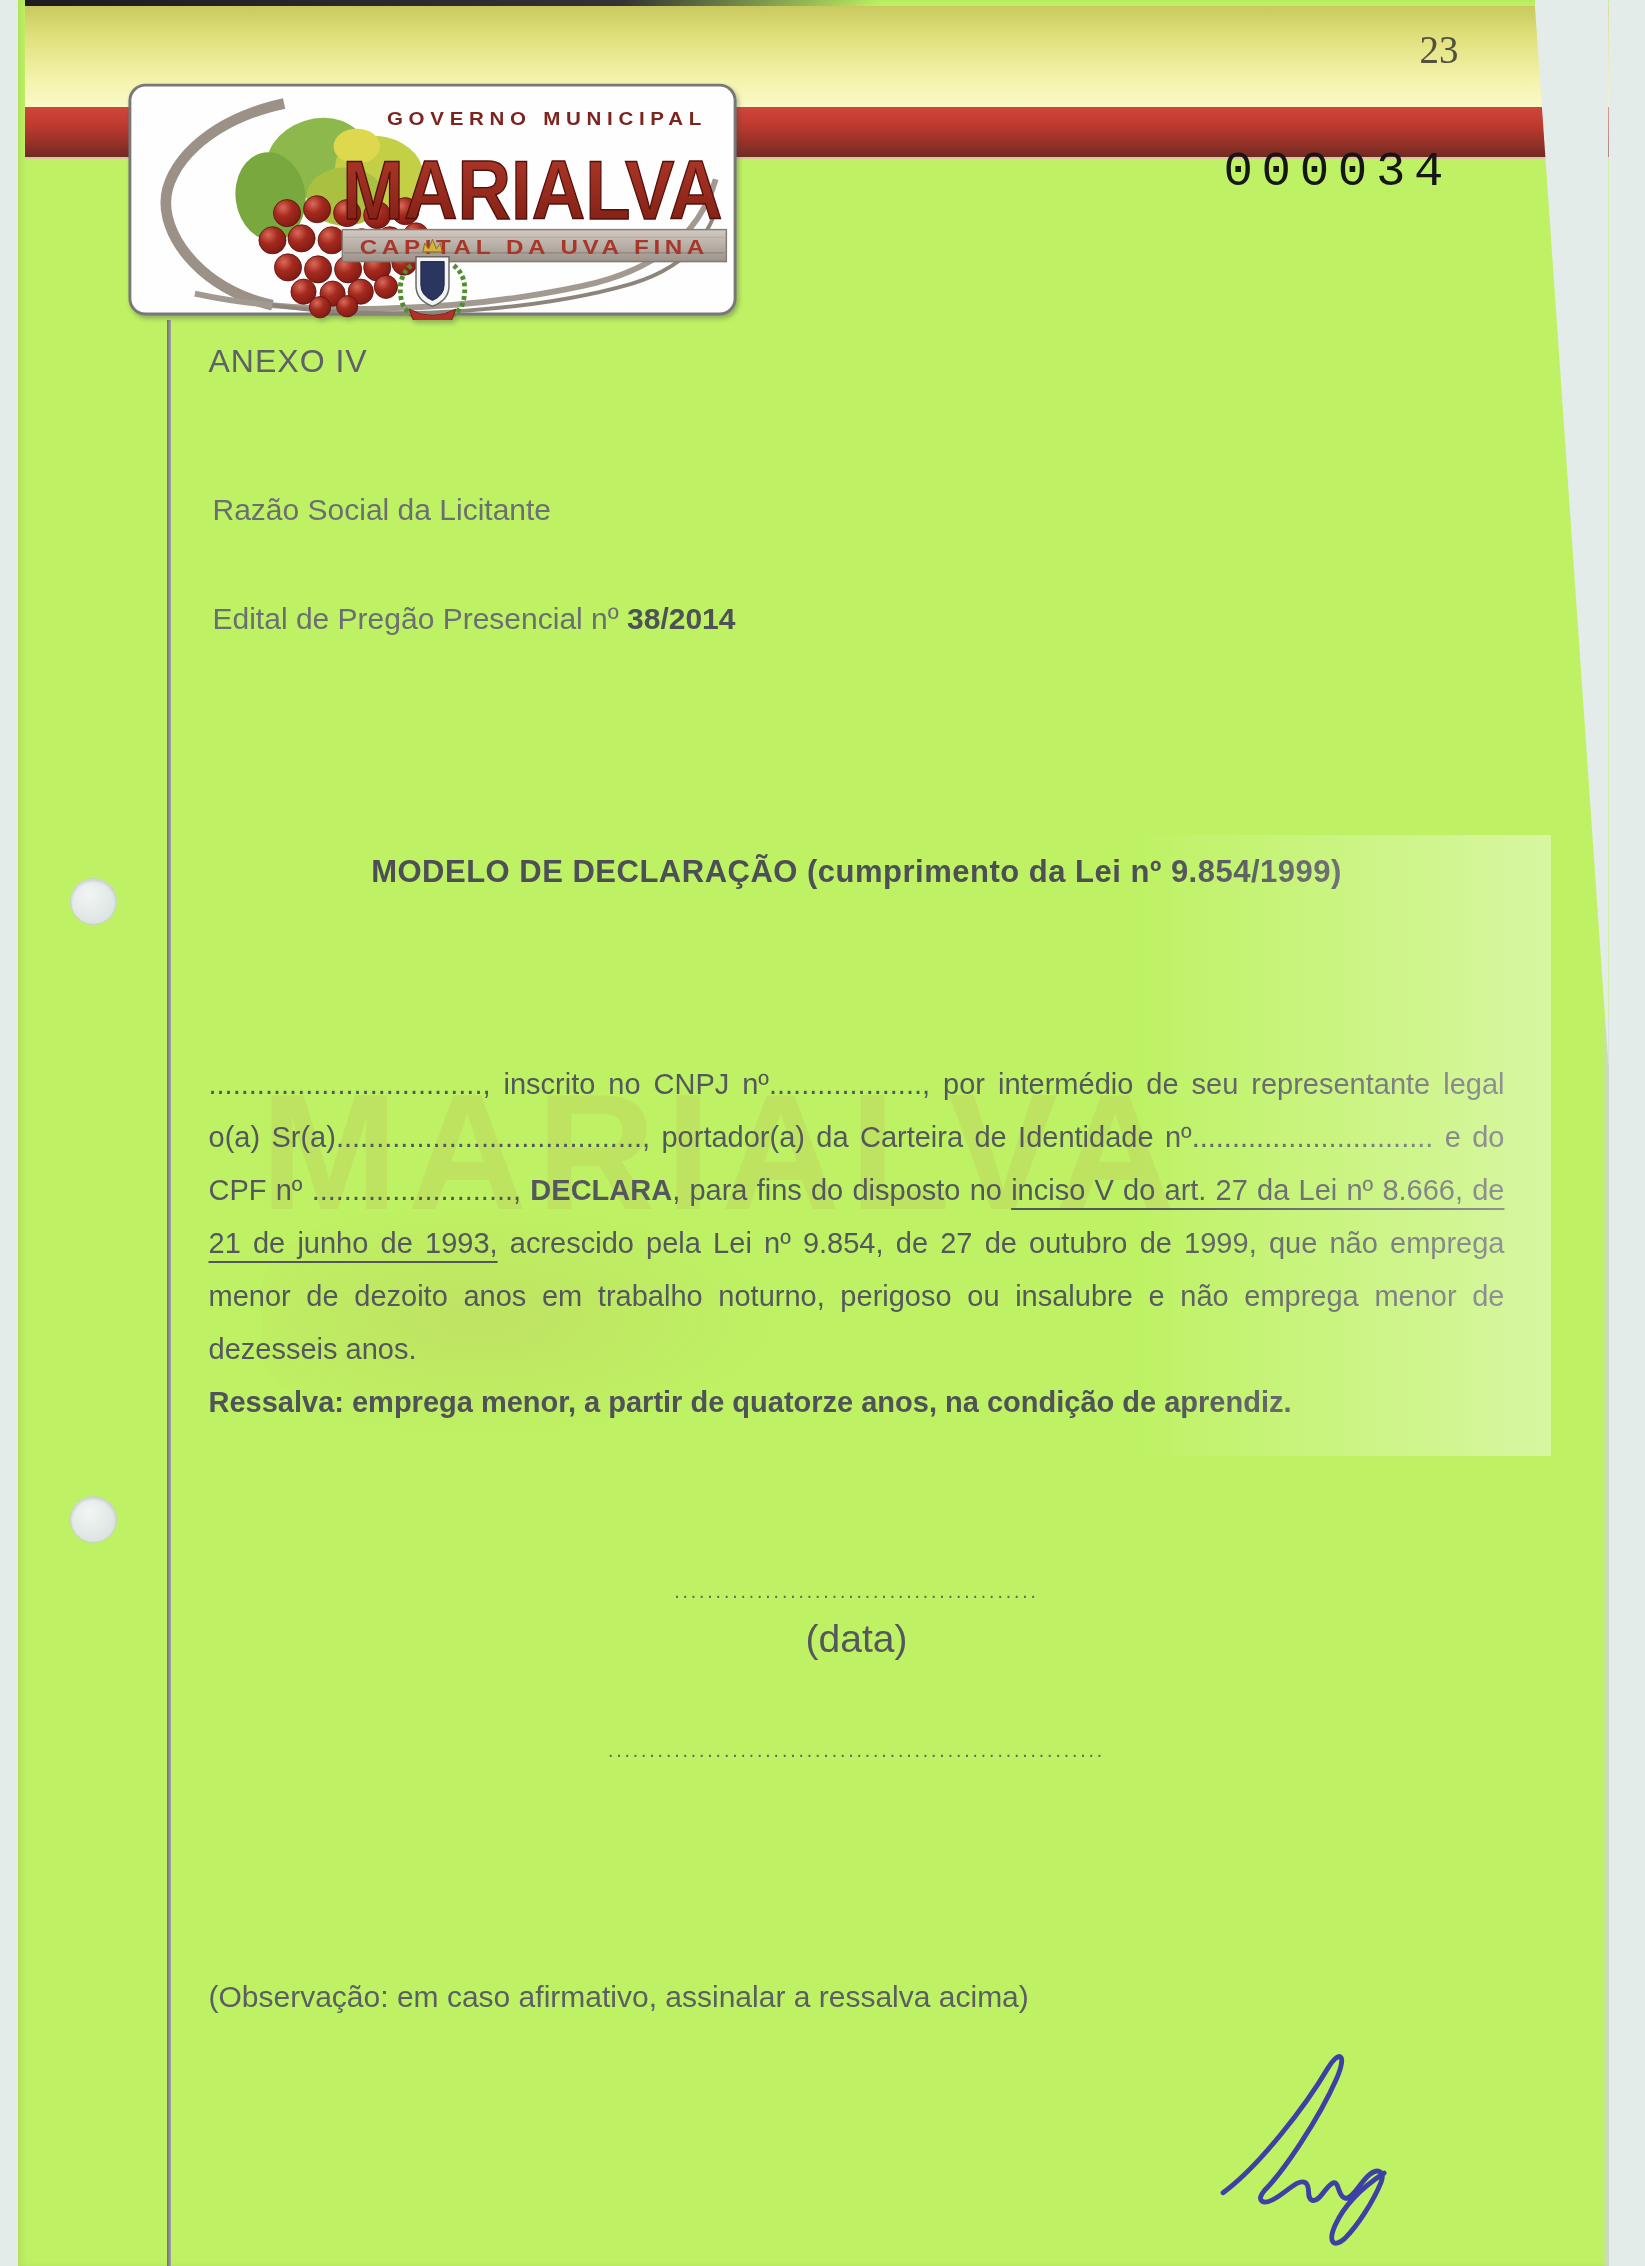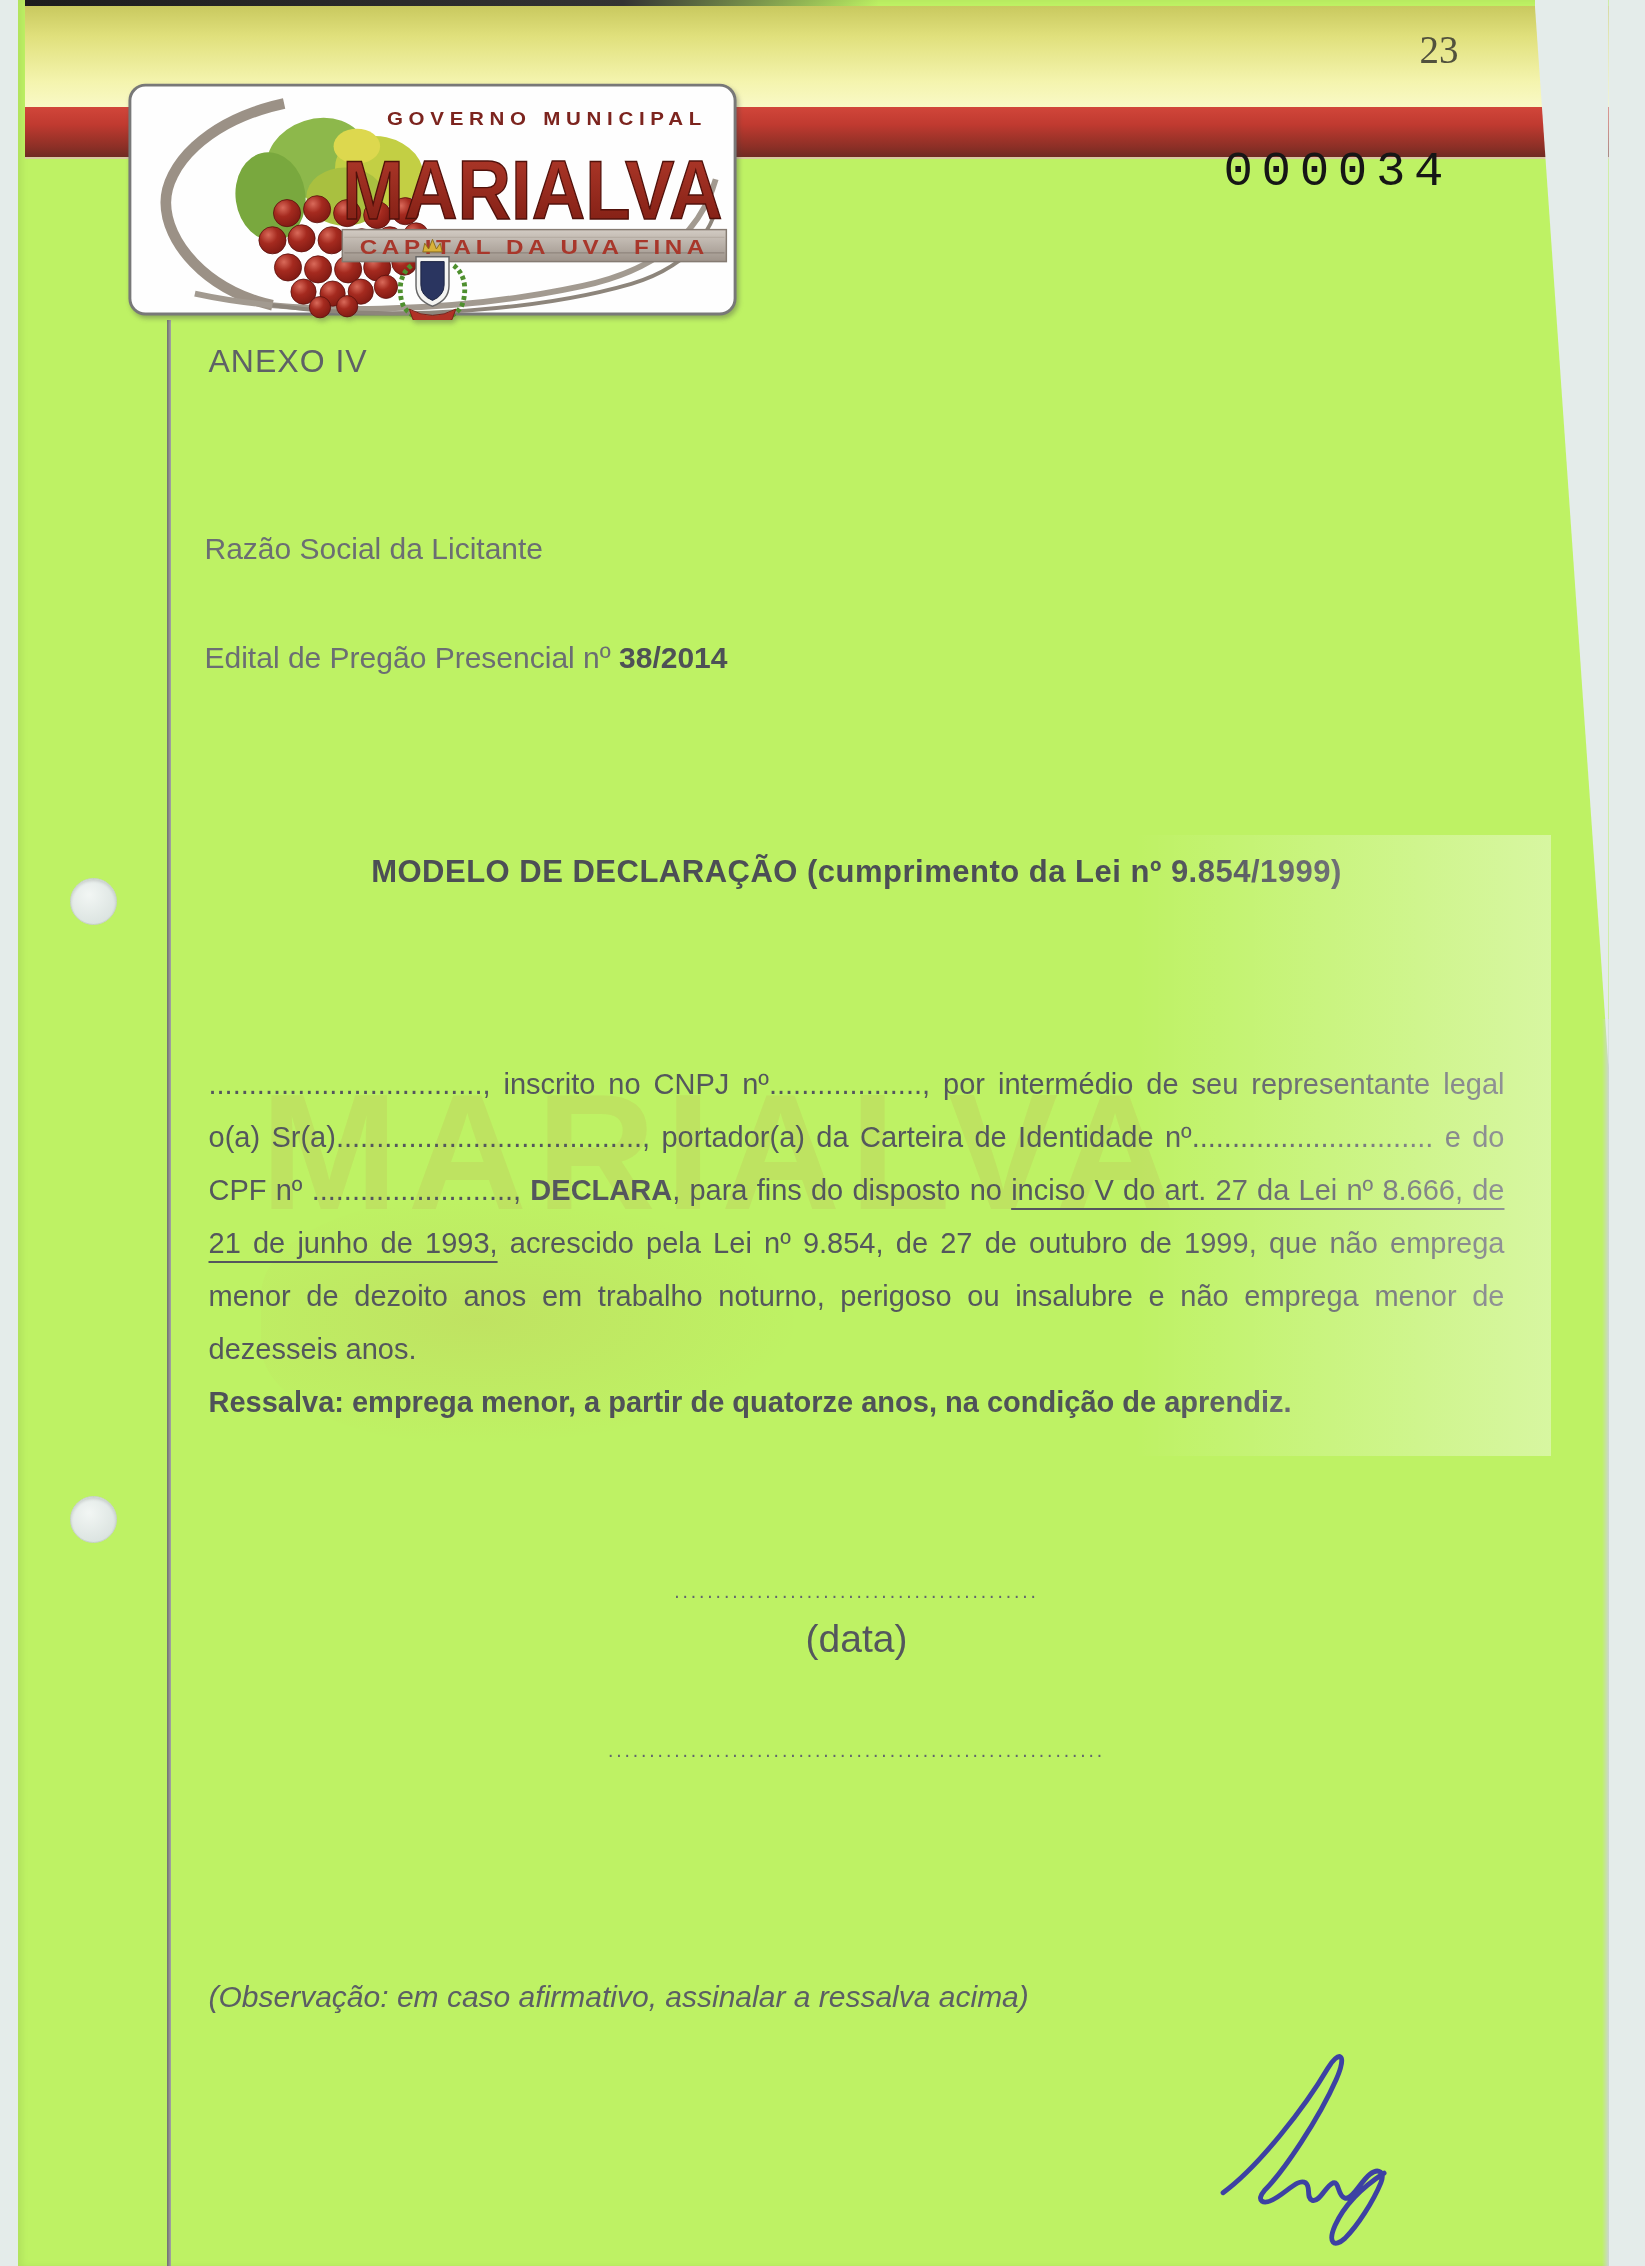--- a/index.html
+++ b/index.html
@@ -29,35 +29,35 @@
   .hole{position:absolute;left:52px;width:45px;height:45px;border-radius:50%;
         background:radial-gradient(circle at 40% 35%,#f2f6f4,#dde5e2 70%,#d2dbd7);
         border:1px solid #c8d1cd;box-shadow:inset 0 1.9px 2.9px rgba(0,0,0,0.12);z-index:2;}
   .hole-1{top:878px;} .hole-2{top:1496px;}
   .watermark{position:absolute;left:243px;top:1058px;font-size:165px;font-weight:bold;
         letter-spacing:9.7px;color:rgba(198,76,64,0.09);z-index:1;white-space:nowrap;}
   .watermark-blob{position:absolute;left:243px;top:1194px;width:543px;height:252px;border-radius:40%;
         background:radial-gradient(ellipse at 40% 50%,rgba(205,90,78,0.10),rgba(205,90,78,0) 70%);z-index:1;}
   .anexo{position:absolute;left:191px;top:343px;font-size:32px;color:#5e6166;
         letter-spacing:1px;z-index:3;}
-  .hdr{position:absolute;left:187px;font-size:30px;color:#6b6e73;z-index:3;margin-top:39px;}
+  .hdr{position:absolute;left:195px;font-size:30px;color:#6b6e73;z-index:3;}
   .razao{top:493px;} .processo{top:547px;} .edital{top:602px;}
   .edital b{color:#4e5156;}
   .doc-title{position:absolute;left:191px;top:854px;width:1296px;text-align:center;
         font-weight:bold;font-size:31px;color:#4c4f55;letter-spacing:0.5px;z-index:3;}
   .body-par{position:absolute;left:191px;top:1058px;width:1296px;font-size:29px;
         line-height:53px;text-align:justify;color:#54575d;z-index:3;}
   .b{font-weight:bold;}
   .u{text-decoration:underline;text-underline-offset:7.8px;text-decoration-thickness:1.9px;}
   .ressalva{margin-top:0;text-align:left;color:#4f5258;}
   .sig-block{position:absolute;left:191px;width:1296px;text-align:center;z-index:3;}
   .block-data{top:1580px;} .block-rep{top:1739px;}
   .dots{font-size:19.4px;letter-spacing:2.9px;color:#62666e;white-space:nowrap;}
   .cap{font-size:39px;color:#54575d;margin-top:13.6px;}
-  .obs{position:absolute;left:191px;top:1980px;font-size:30px;color:#5b5e64;z-index:3;font-style:italic;}
+  .obs{position:absolute;left:191px;top:1980px;font-size:30px;color:#5b5e64;z-index:3;}
   .signature{position:absolute;left:1192px;top:2038px;width:272px;height:218px;z-index:3;}
   .fade-overlay{position:absolute;left:1116px;top:835px;width:417px;height:621px;z-index:4;
         background:linear-gradient(to right,rgba(253,253,252,0),rgba(253,253,252,0.4));
         pointer-events:none;}
 </style>
 </head>
 <body>
 
 <div class="canvas">
   <div class="page">

